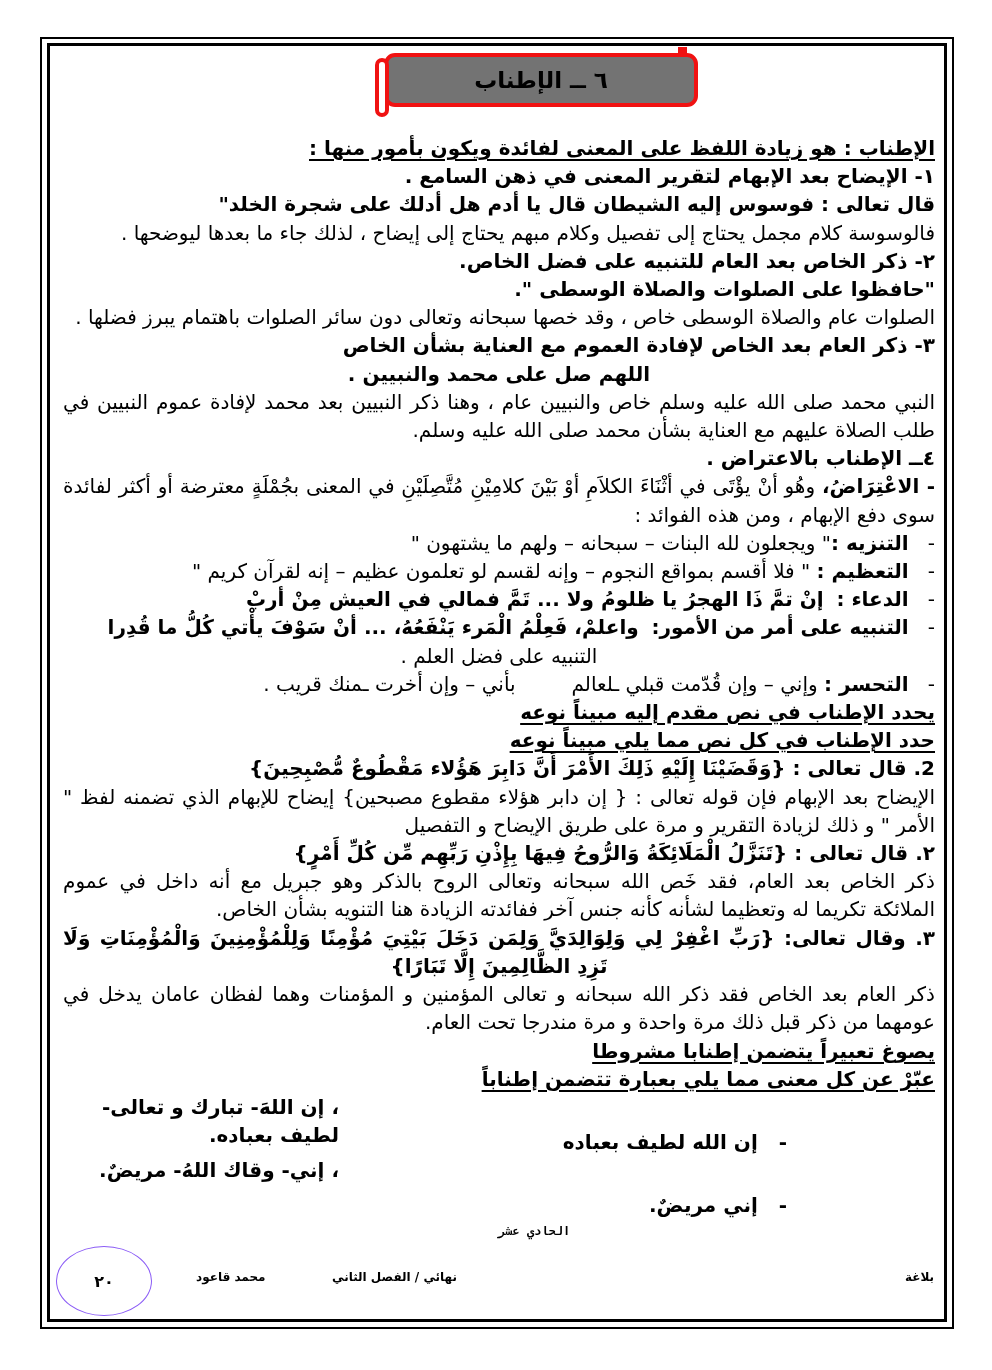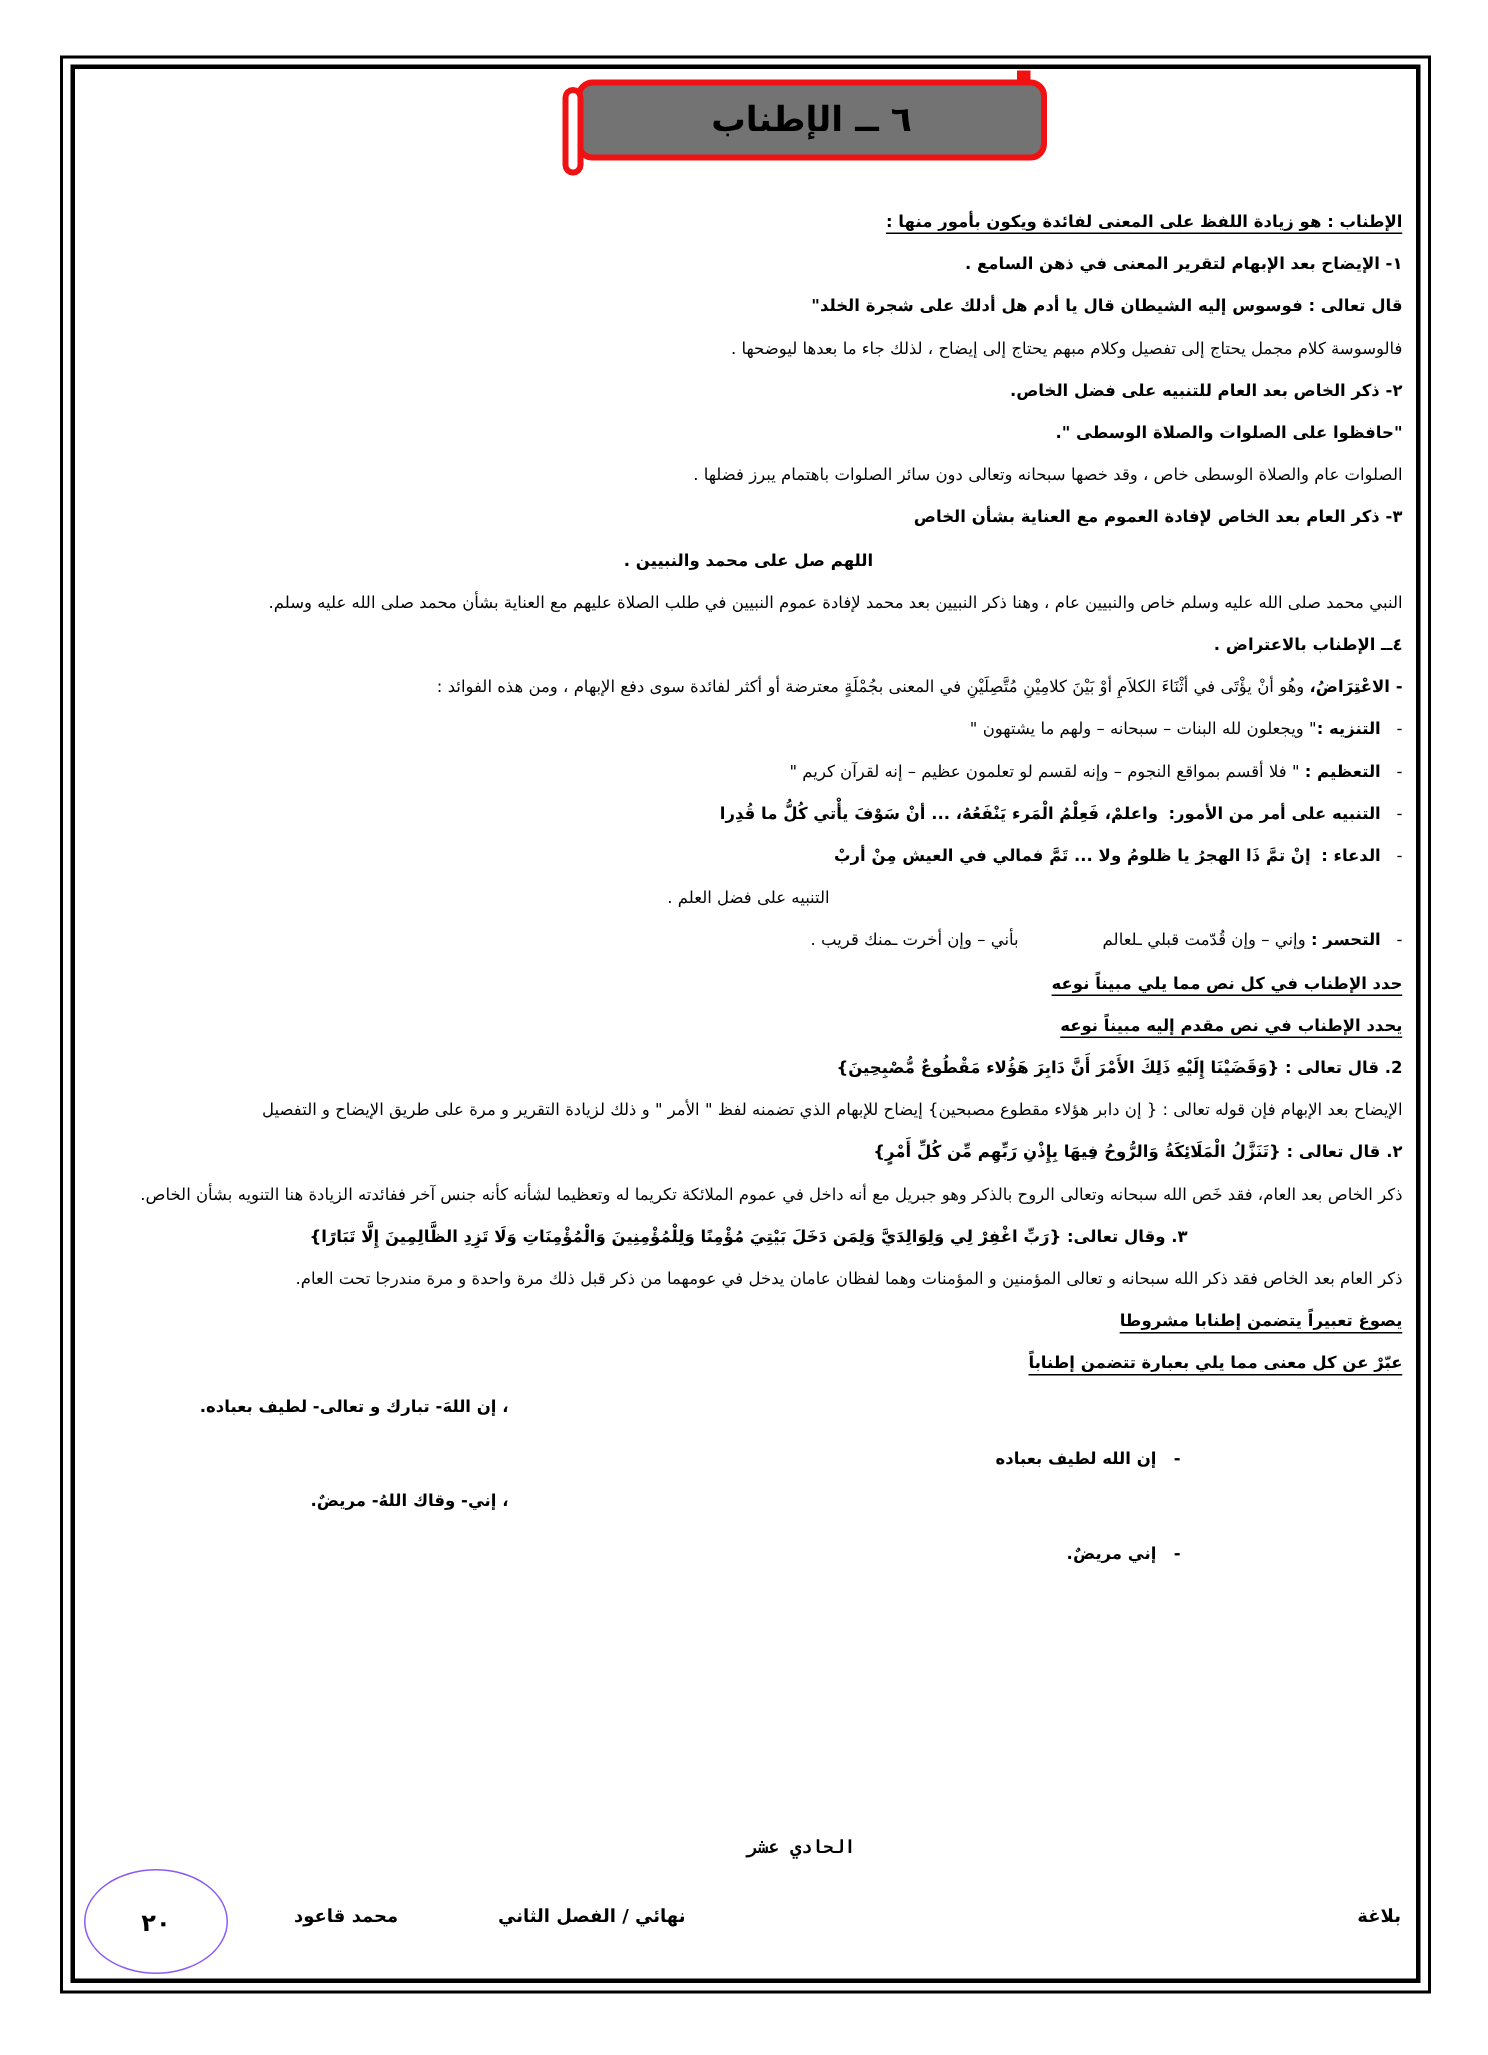--- a/index.html
+++ b/index.html
@@ -20,21 +20,21 @@
   .banner-handle{
     position:absolute;left:-13px;top:1px;width:14px;height:59px;box-sizing:border-box;
     background:#fff;border:4px solid #f01212;border-radius:9px;
   }
   .banner-notch{position:absolute;right:7px;top:-10px;width:9px;height:9px;background:#f01212;}
   .banner-title{font-size:23px;font-weight:bold;letter-spacing:1px;}
 
   
   .content{
     position:absolute;top:134px;right:57px;left:63px;height:1132px;overflow:hidden;
-    direction:rtl;text-align:right;font-size:11px;line-height:28.2px;
+    direction:rtl;text-align:right;font-size:20px;line-height:28.2px;
   }
   .content p{margin:0;padding:0;}
   .b{font-weight:bold;}
   .u{text-decoration:underline;text-underline-offset:4px;}
   .j{text-align:justify;text-justify:inter-word;}
   .ctr{text-align:center;}
   .ind0{padding-right:26px;}
   .ind1{padding-right:46px;}
   .ind2{padding-right:188px;}
   .verse{padding-right:96px;}
@@ -85,29 +85,29 @@
   <p class="b ctr">اللهم صل على محمد والنبيين .</p>
   <p class="j">النبي محمد صلى الله عليه وسلم خاص والنبيين عام ، وهنا ذكر النبيين بعد محمد لإفادة عموم النبيين في طلب الصلاة عليهم مع العناية بشأن محمد صلى الله عليه وسلم.</p>
 
   <p class="b ind0">٤ــ   الإطناب بالاعتراض .</p>
   <p class="j"><span class="b">- الاعْتِرَاضُ،</span><span> وهُو أنْ يؤْتَى في أثْنَاءَ الكلاَمِ أوْ بَيْنَ كلامِيْنِ مُتَّصِلَيْنِ في المعنى بجُمْلَةٍ معترضة أو أكثر لفائدة سوى دفع الإبهام ، ومن هذه الفوائد :</span></p>
 
   <p class="li"><span>-</span>&nbsp;&nbsp;&nbsp;<span class="b">التنزيه :</span><span>" ويجعلون لله البنات – سبحانه – ولهم ما يشتهون "</span></p>
 
   <p class="li"><span>-</span>&nbsp;&nbsp;&nbsp;<span class="b">التعظيم :</span> <span>" فلا أقسم بمواقع النجوم – وإنه لقسم لو تعلمون عظيم – إنه لقرآن كريم "</span></p>
 
+  <p class="li"><span>-</span>&nbsp;&nbsp;&nbsp;<span class="b">الدعاء :</span>&nbsp;&nbsp;<span class="b">إنْ تمَّ ذَا الهجرُ يا ظلومُ ولا ... تَمَّ فمالي في العيش مِنْ أربْ</span></p>
+
   <p class="li"><span>-</span>&nbsp;&nbsp;&nbsp;<span class="b">التنبيه على أمر من الأمور:</span>&nbsp;&nbsp;<span class="b">واعلمْ، فَعِلْمُ الْمَرء يَنْفَعُهُ، ... أنْ سَوْفَ يأْتي كُلُّ ما قُدِرا</span></p>
-
-  <p class="li"><span>-</span>&nbsp;&nbsp;&nbsp;<span class="b">الدعاء :</span>&nbsp;&nbsp;<span class="b">إنْ تمَّ ذَا الهجرُ يا ظلومُ ولا ... تَمَّ فمالي في العيش مِنْ أربْ</span></p>
   <p class="ctr">التنبيه على فضل العلم .</p>
 
   <p class="li"><span>-</span>&nbsp;&nbsp;&nbsp;<span class="b">التحسر :</span> <span>وإني – وإن قُدّمت قبلي ـلعالم</span><span class="gap"></span><span>بأني – وإن أخرت ـمنك قريب .</span></p>
 
+  <p class="b u">يحدد الإطناب في نص مقدم إليه مبيناً نوعه</p>
   <p class="b u">حدد الإطناب في كل نص  مما يلي  مبيناً نوعه</p>
-  <p class="b u">يحدد الإطناب في نص مقدم إليه مبيناً نوعه</p>
 
   <p class="b verse">2. قال تعالى : {وَقَضَيْنَا إِلَيْهِ ذَلِكَ الأَمْرَ أَنَّ دَابِرَ هَؤُلاء مَقْطُوعٌ مُّصْبِحِينَ}</p>
   <p class="j">الإيضاح بعد الإبهام فإن قوله تعالى : { إن دابر هؤلاء مقطوع مصبحين} إيضاح للإبهام الذي تضمنه لفظ " الأمر " و ذلك لزيادة التقرير و مرة على طريق الإيضاح و التفصيل</p>
 
   <p class="b verse">٢. قال تعالى : {تَنَزَّلُ الْمَلَائِكَةُ وَالرُّوحُ فِيهَا بِإِذْنِ رَبِّهِم مِّن كُلِّ أَمْرٍ}</p>
   <p class="j">ذكر الخاص بعد العام، فقد خَص الله سبحانه وتعالى الروح بالذكر وهو جبريل مع أنه داخل في عموم الملائكة تكريما له وتعظيما لشأنه كأنه جنس آخر ففائدته الزيادة هنا التنويه بشأن الخاص.</p>
 
   <p class="b verse3">٣. وقال تعالى: {رَبِّ اغْفِرْ لِي وَلِوَالِدَيَّ وَلِمَن دَخَلَ بَيْتِيَ مُؤْمِنًا وَلِلْمُؤْمِنِينَ وَالْمُؤْمِنَاتِ وَلَا تَزِدِ الظَّالِمِينَ إِلَّا تَبَارًا}</p>
   <p class="j">ذكر العام بعد الخاص فقد ذكر الله سبحانه و تعالى المؤمنين و المؤمنات وهما لفظان عامان يدخل في عومهما من ذكر قبل ذلك مرة واحدة و مرة مندرجا تحت العام.</p>
 

